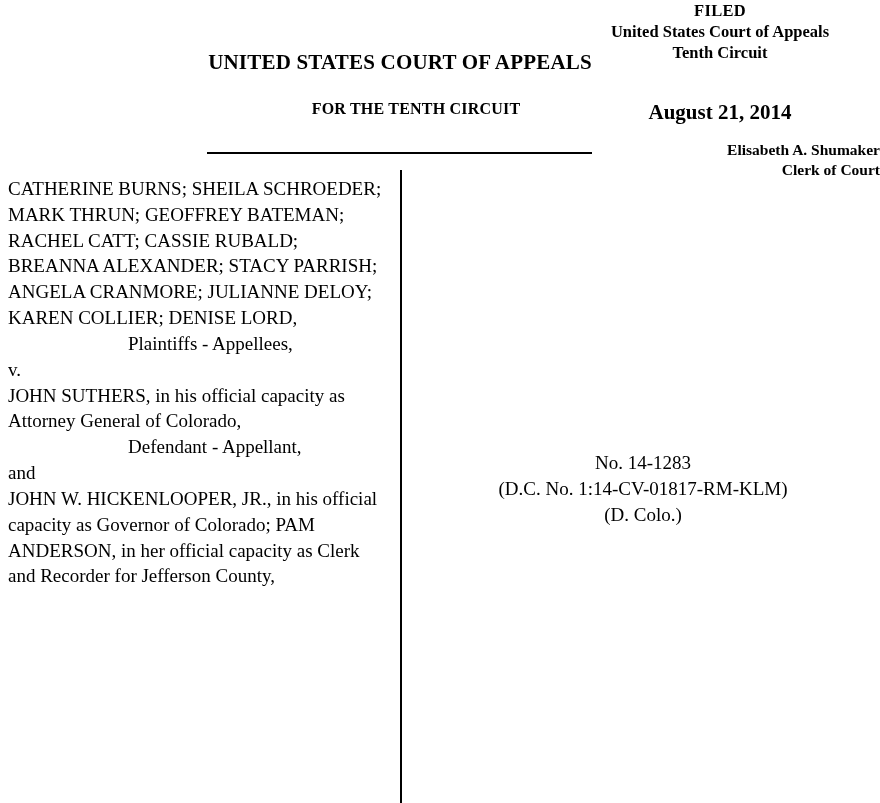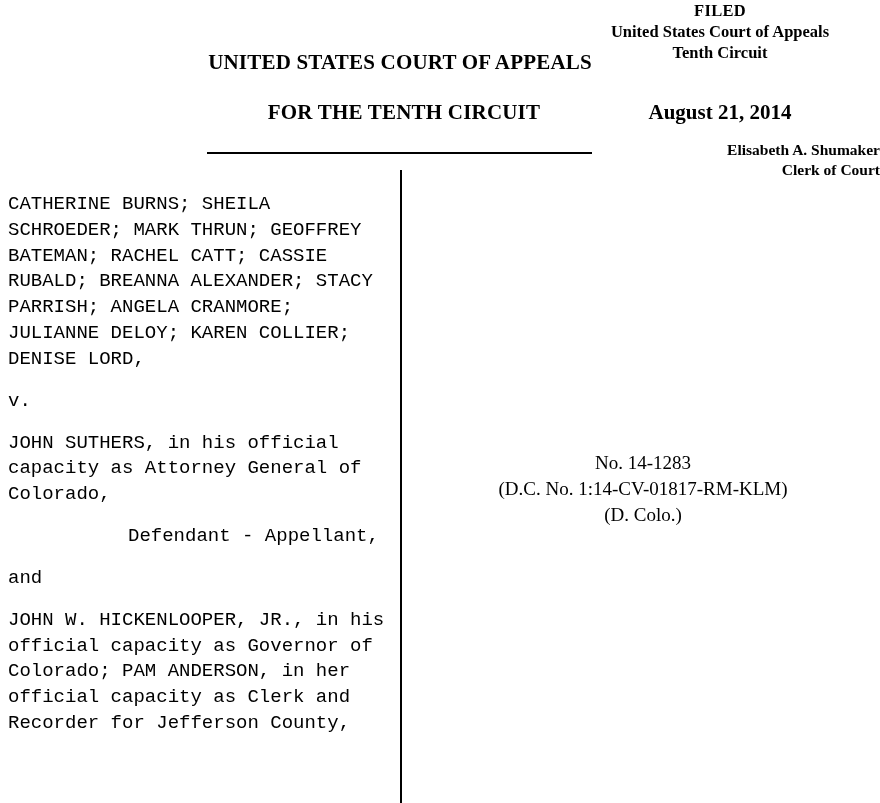--- a/index.html
+++ b/index.html
@@ -72,25 +72,25 @@
     left: 0px;
     width: 800px;
     text-align: center;
     font-weight: bold;
     font-size: 21px;
     letter-spacing: 0.2px;
   }
   .court-subheading {
     position: absolute;
     top: 100px;
-    left: 4px;
+    left: 16px;
     width: 800px;
     text-align: center;
     font-weight: bold;
-    font-size: 21px;
+    font-size: 16px;
     letter-spacing: 0.2px;
   }
 
   
   .heading-rule {
     position: absolute;
     top: 152px;
     left: 207px;
     width: 385px;
     height: 0;
@@ -110,22 +110,21 @@
   
   .caption-left {
     position: absolute;
     top: 176px;
     left: 8px;
     width: 382px;
     font-size: 19px;
     line-height: 1.36;
   }
   .caption-left p {
-    margin: 16px 0 0 0;
-    font-family: Liberation Mono, monospace;
+    margin: 0 0 0 0;
   }
   .party-block {
     margin-bottom: 0;
   }
   .role-line {
     margin-top: 22px;
     margin-bottom: 22px;
     padding-left: 120px;
   }
   .v-line {
@@ -168,20 +167,21 @@
   </div>
 
   <div class="court-heading">UNITED STATES COURT OF APPEALS</div>
   <div class="court-subheading">FOR THE TENTH CIRCUIT</div>
 
   <div class="heading-rule"></div>
   <div class="caption-divider"></div>
 
   <div class="caption-left">
     <p class="party-block">CATHERINE BURNS; SHEILA SCHROEDER; MARK THRUN; GEOFFREY BATEMAN; RACHEL CATT; CASSIE RUBALD; BREANNA ALEXANDER; STACY PARRISH; ANGELA CRANMORE; JULIANNE DELOY; KAREN COLLIER; DENISE LORD,</p>
+    <p class="role-line">Plaintiffs - Appellees,</p>
     <p class="v-line">v.</p>
     <p class="party-block">JOHN SUTHERS, in his official capacity as Attorney General of Colorado,</p>
     <p class="role-line">Defendant - Appellant,</p>
     <p class="and-line">and</p>
     <p class="party-block">JOHN W. HICKENLOOPER, JR., in his official capacity as Governor of Colorado; PAM ANDERSON, in her official capacity as Clerk and Recorder for Jefferson County,</p>
   </div>
 
   <div class="caption-right">
     <span>No. 14-1283</span>
     <span>(D.C. No. 1:14-CV-01817-RM-KLM)</span>

